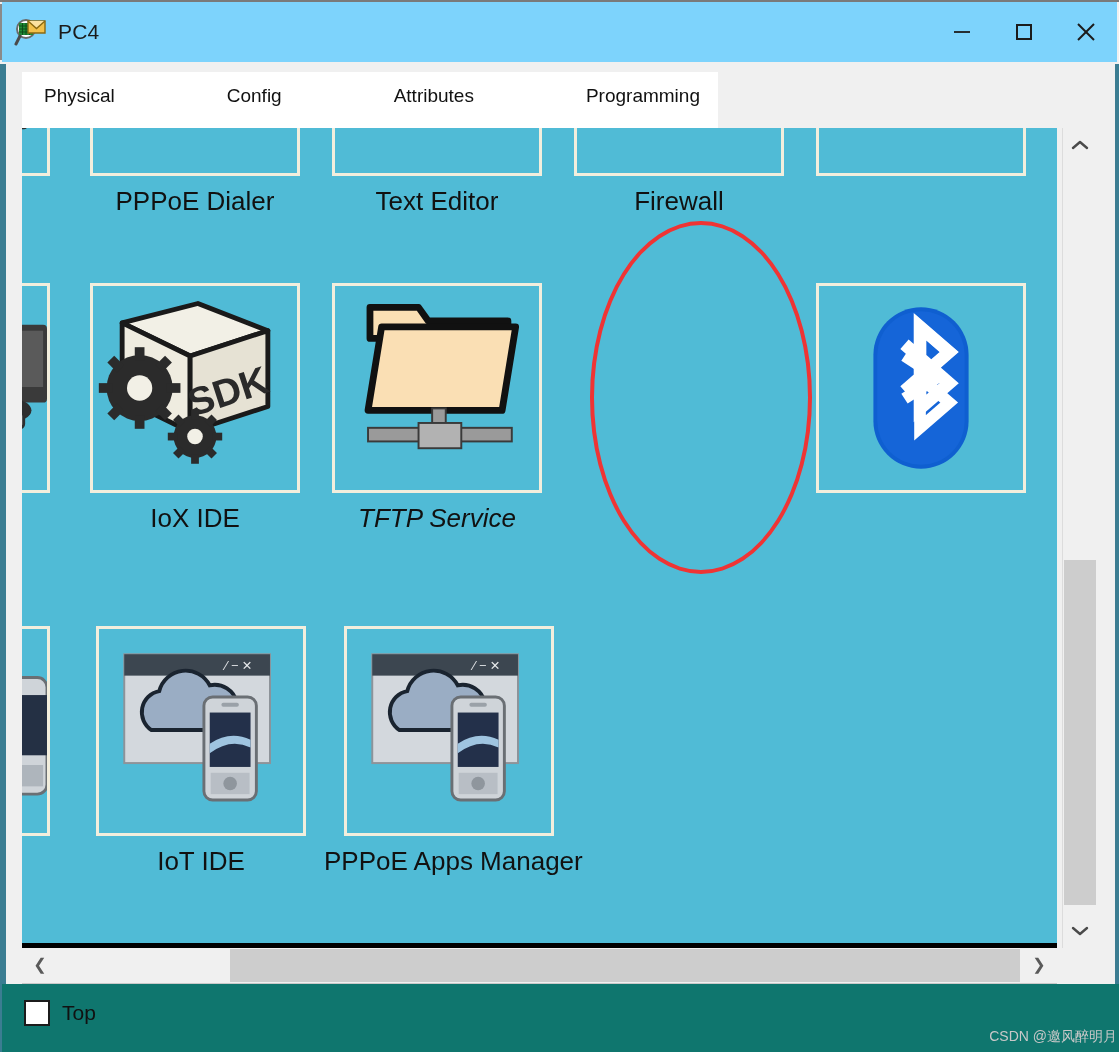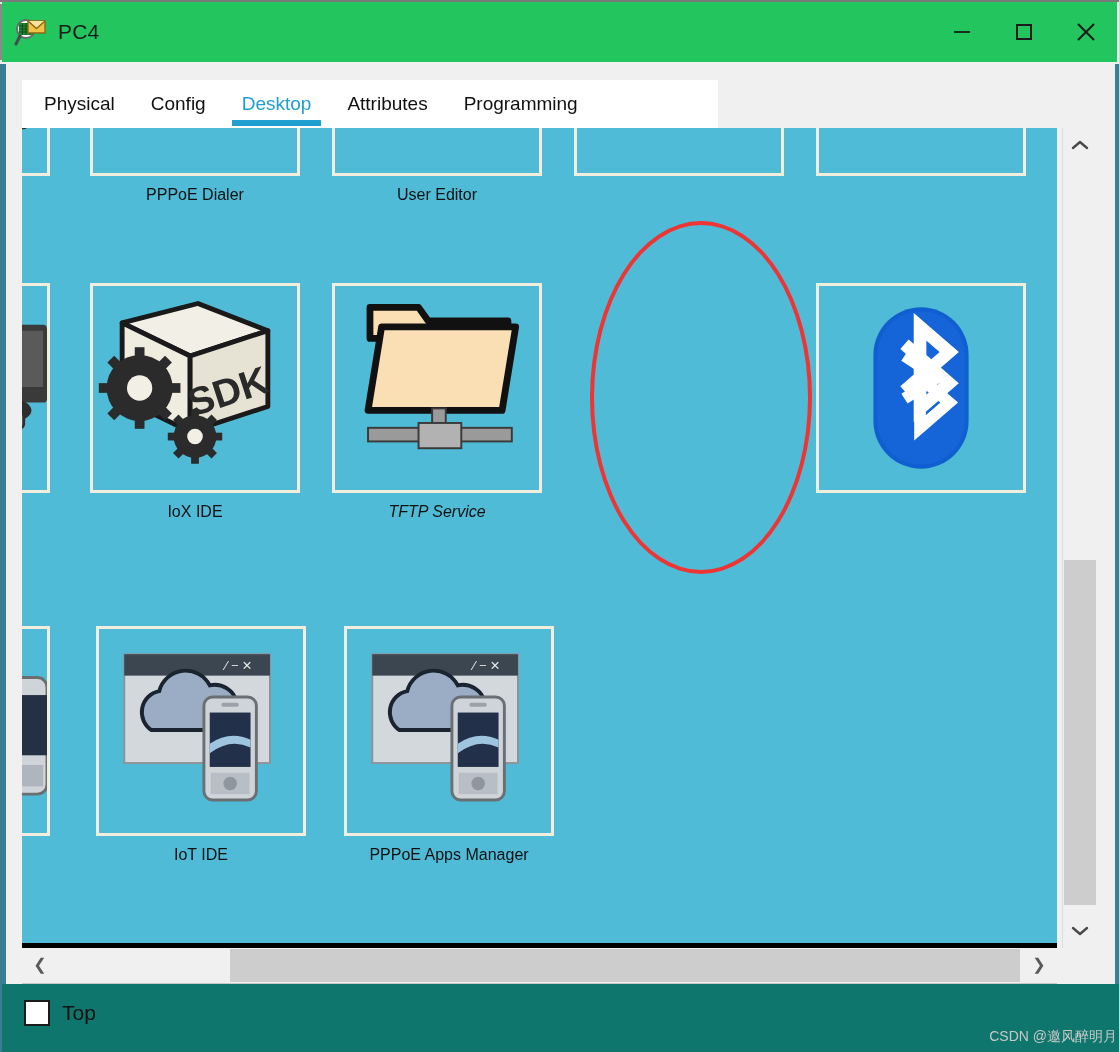--- a/index.html
+++ b/index.html
@@ -21,21 +21,21 @@
     background: #f0f0f0;
     border-top: 2px solid #7a7a7a;
     box-sizing: border-box;
   }
 
   
   .titlebar {
     position: absolute;
     left: 2px; top: 0px;
     width: 1115px; height: 60px;
-    background: #22c55e;
+    background: #7dd3fc;
     display: flex;
     align-items: center;
   }
   .title-icon {
     width: 34px; height: 34px;
     margin-left: 12px;
     position: relative;
     flex: none;
   }
   .title-text {
@@ -56,25 +56,26 @@
     display: flex; align-items: center; justify-content: center;
     background: transparent;
     border: none;
     cursor: default;
   }
   .win-btn svg { display:block; }
 
   
   .tabstrip {
     position: absolute;
-    left: 22px; top: 78px;
+    left: 22px; top: 70px;
     width: 696px; height: 60px;
     background: #ffffff;
     display: flex;
     align-items: flex-start;
+    justify-content: space-between;
   }
   .tab {
     position: relative;
     height: 48px;
     padding: 0 18px;
     display: flex;
     align-items: center;
     justify-content: center;
     font-size: 19px;
     color: #111;
@@ -115,21 +116,21 @@
   }
   .app-tile {
     position: relative;
     width: 210px; height: 210px;
     margin: 0 auto;
     border: 3px solid #f2eedd;
     box-sizing: border-box;
   }
   .app-label {
     margin-top: 10px;
-    font-size: 16px;
+    font-size: 26px;
     color: #111;
     white-space: nowrap;
   }
   .icon-art {
     position: absolute;
     left: 0; top: 0; right: 0; bottom: 0;
   }
   .icon-art svg { display:block; width:100%; height:100%; }
 
   
@@ -286,23 +287,20 @@
     </div>
   </div>
 
   <div class="tabstrip">
     <div class="tab first">
       <span>Physical</span>
     </div>
     <div class="tab">
       <span>Config</span>
     </div>
-    <div class="tab active">
-      <span>Desktop</span>
-    </div>
     <div class="tab">
       <span>Attributes</span>
     </div>
     <div class="tab">
       <span>Programming</span>
     </div>
   </div>
 
   <div class="desktop-panel">
 
@@ -336,39 +334,40 @@
           <svg viewBox="0 0 210 210">
             <rect x="55" y="40" width="100" height="105" fill="#f4f4f4" stroke="#8a8a8a" stroke-width="2"></rect>
             <g stroke="#9aa7b0" stroke-width="3">
               <line x1="68" y1="62" x2="142" y2="62"></line>
               <line x1="68" y1="78" x2="142" y2="78"></line>
               <line x1="68" y1="94" x2="120" y2="94"></line>
             </g>
           </svg>
         </div>
       </div>
-      <div class="app-label">User Editor</div>
+      <div class="app-label">Text Editor</div>
     </div>
 
     <div class="app-cell" style="left:532px; top:-162px;">
       <div class="app-tile">
         <div class="icon-art">
           <svg viewBox="0 0 210 210">
             <ellipse cx="88" cy="112" rx="26" ry="16" fill="#f7e21a"></ellipse>
             <g transform="rotate(-14 140 128)">
               <rect x="102" y="112" width="86" height="34" fill="#b72222" stroke="#2a0505" stroke-width="3"></rect>
               <g stroke="#2a0505" stroke-width="3">
                 <line x1="122" y1="112" x2="122" y2="146"></line>
                 <line x1="144" y1="112" x2="144" y2="146"></line>
                 <line x1="166" y1="112" x2="166" y2="146"></line>
               </g>
             </g>
           </svg>
         </div>
       </div>
+      <div class="app-label">Firewall</div>
     </div>
 
     <div class="app-cell" style="left:774px; top:-162px;">
       <div class="app-tile">
         <div class="icon-art">
           <svg viewBox="0 0 210 210">
             <ellipse cx="88" cy="112" rx="26" ry="16" fill="#f7e21a"></ellipse>
             <g transform="rotate(-14 140 128)">
               <rect x="102" y="112" width="86" height="34" fill="#b72222" stroke="#2a0505" stroke-width="3"></rect>
               <g stroke="#2a0505" stroke-width="3">

